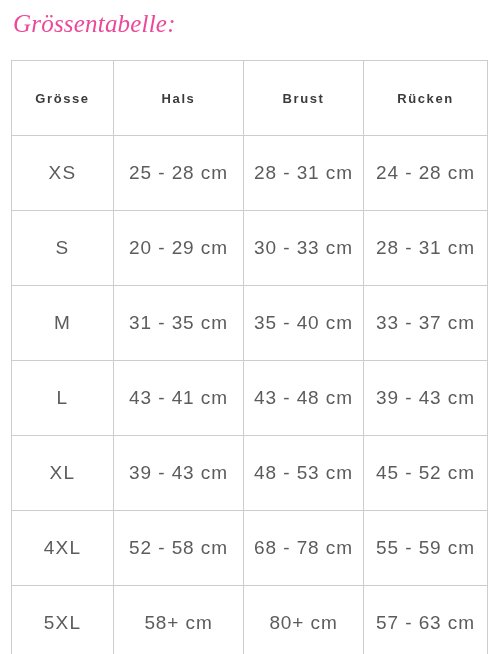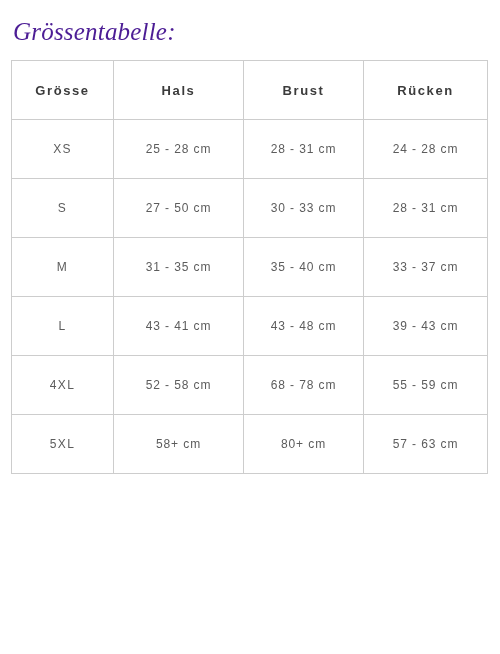--- a/index.html
+++ b/index.html
@@ -18,26 +18,26 @@
   .page {
     position: relative;
     width: 500px;
     height: 654px;
     background: #ffffff;
   }
 
   .page-title {
     position: absolute;
     left: 13px;
-    top: 16px;
+    top: 8px;
     font-family: "Liberation Serif", "DejaVu Serif", serif;
     font-style: italic;
     font-size: 25px;
     line-height: 32px;
-    color: #4c1d95;
+    color: #ec4899;
     letter-spacing: 0.2px;
     white-space: nowrap;
   }
 
   .size-table {
     position: absolute;
     left: 11px;
     top: 60px;
     width: 476px;
     border-collapse: collapse;
@@ -46,35 +46,35 @@
 
   .size-table col.c-size   { width: 102px; }
   .size-table col.c-hals   { width: 130px; }
   .size-table col.c-brust  { width: 120px; }
   .size-table col.c-rucken { width: 124px; }
 
   .size-table th,
   .size-table td {
     border: 1px solid #cdcdcd;
     height: 58px;
-    padding: 0 4px;
+    padding: 8px 4px;
     text-align: center;
     vertical-align: middle;
     background: #ffffff;
   }
 
   .size-table th {
     font-size: 13px;
     font-weight: 700;
     color: #3b3b3b;
     letter-spacing: 1.6px;
   }
 
   .size-table td {
-    font-size: 12px;
+    font-size: 19px;
     font-weight: 400;
     color: #5c5c5c;
     letter-spacing: 0.9px;
     white-space: nowrap;
   }
 
   .size-table td.col-size {
     letter-spacing: 1.3px;
   }
 </style>
@@ -102,35 +102,41 @@
     </thead>
     <tbody>
       <tr>
         <td class="col-size">XS</td>
         <td>25 - 28 cm</td>
         <td>28 - 31 cm</td>
         <td>24 - 28 cm</td>
       </tr>
       <tr>
         <td class="col-size">S</td>
-        <td>27 - 50 cm</td>
+        <td>20 - 29 cm</td>
         <td>30 - 33 cm</td>
         <td>28 - 31 cm</td>
       </tr>
       <tr>
         <td class="col-size">M</td>
         <td>31 - 35 cm</td>
         <td>35 - 40 cm</td>
         <td>33 - 37 cm</td>
       </tr>
       <tr>
         <td class="col-size">L</td>
         <td>43 - 41 cm</td>
         <td>43 - 48 cm</td>
         <td>39 - 43 cm</td>
+      </tr>
+      <tr>
+        <td class="col-size">XL</td>
+        <td>39 - 43 cm</td>
+        <td>48 - 53 cm</td>
+        <td>45 - 52 cm</td>
       </tr>
       <tr>
         <td class="col-size">4XL</td>
         <td>52 - 58 cm</td>
         <td>68 - 78 cm</td>
         <td>55 - 59 cm</td>
       </tr>
       <tr>
         <td class="col-size">5XL</td>
         <td>58+ cm</td>

